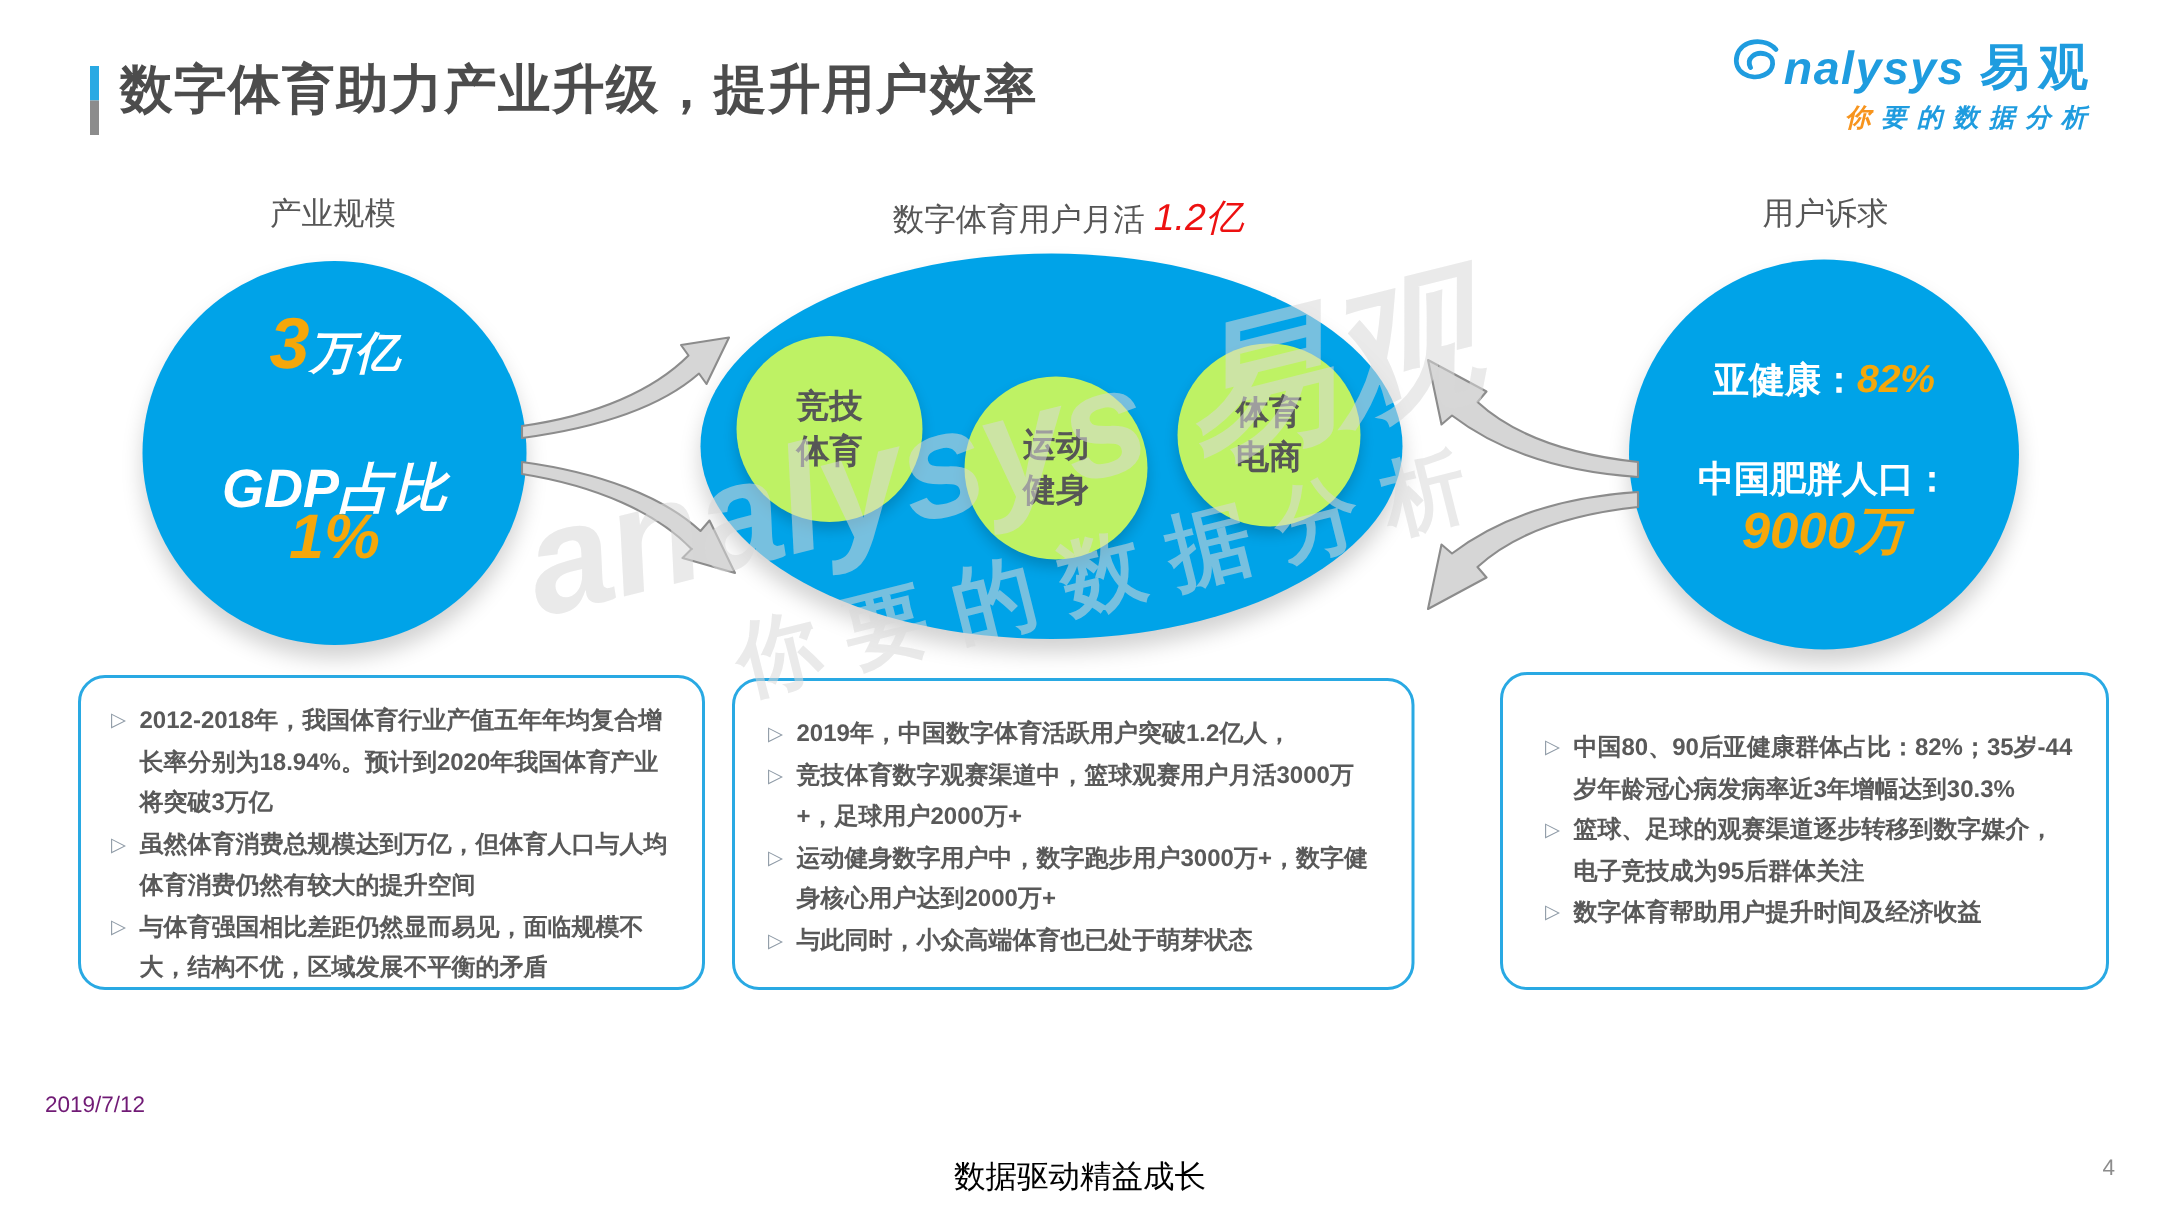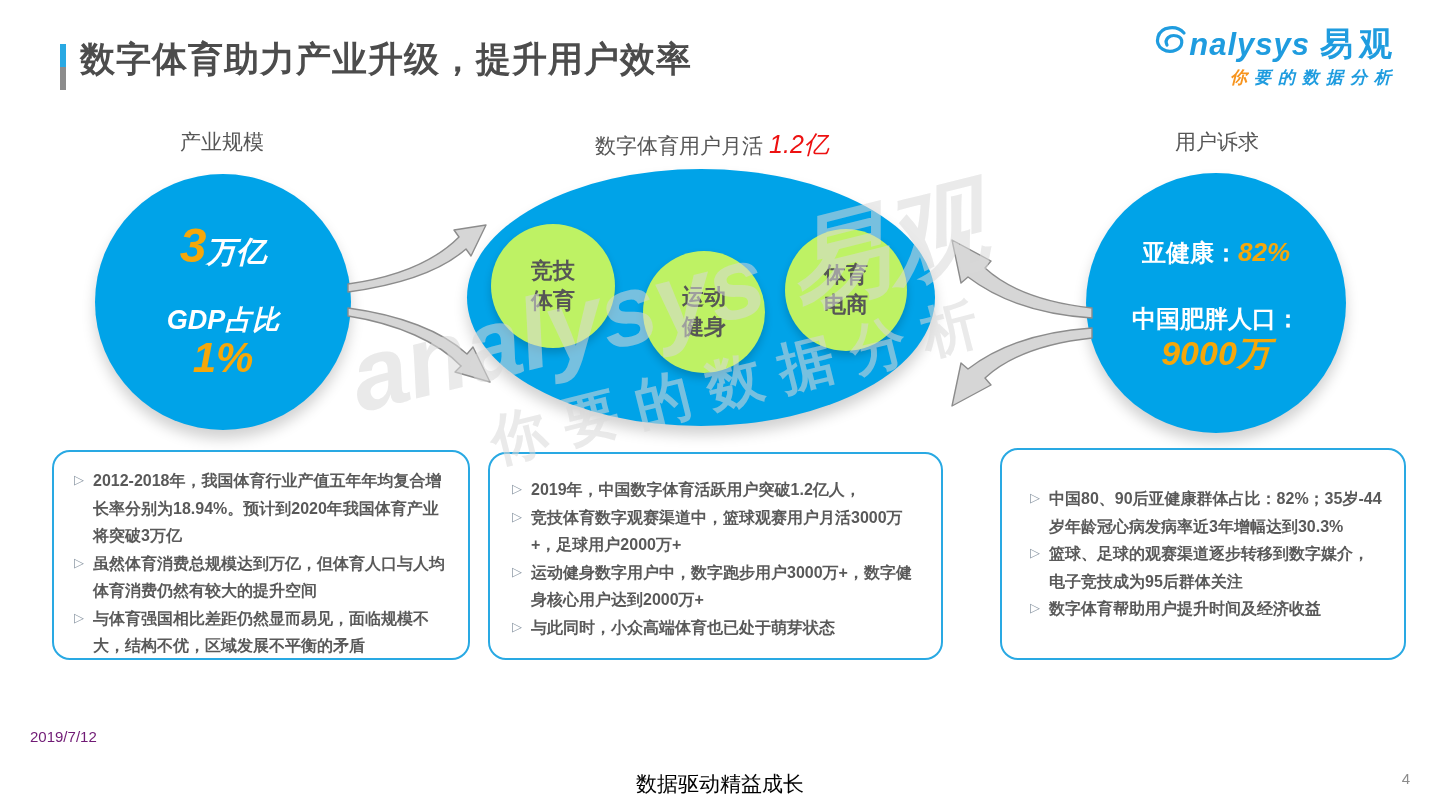--- a/index.html
+++ b/index.html
@@ -28,23 +28,23 @@
   .sec-header.center{left:462px;width:500px;white-space:nowrap;}
   .sec-header.right{left:1052px;width:330px;}
   .sec-header .hl{font-size:25px;font-style:italic;color:#ED1111;margin-left:6px;}
   
   .blue{background:#00A3E8;border-radius:50%;position:absolute;box-shadow:0 9px 14px rgba(0,0,0,0.18);}
   .circle-left{left:95px;top:174px;width:256px;height:256px;}
   .big-ellipse{left:467px;top:169px;width:468px;height:257px;}
   .circle-right{left:1086px;top:173px;width:260px;height:260px;}
   .blue .l{position:absolute;width:100%;text-align:center;color:#fff;font-weight:bold;}
   .num{font-style:italic;font-weight:bold;color:#F5A70A;}
-  .circle-left .l1{top:44px;font-size:30px;font-style:italic;}
+  .circle-left .l1{top:28px;font-size:30px;font-style:italic;}
   .circle-left .l1 .num{font-size:48px;}
-  .circle-left .l2{top:128px;font-size:27px;font-style:italic;}
+  .circle-left .l2{top:128px;font-size:36px;font-style:italic;}
   .circle-left .l3{top:160px;font-size:42px;}
   .circle-right .r1{top:64px;font-size:24px;}
   .circle-right .r1 .num{font-size:26px;}
   .circle-right .r2{top:130px;font-size:24px;}
   .circle-right .r3{top:158px;font-size:34px;}
   
   .bubble{
     position:absolute;background:#bef264;border-radius:50%;
     box-shadow:0 5px 9px rgba(0,0,0,0.18);
     display:flex;flex-direction:column;align-items:center;justify-content:center;

